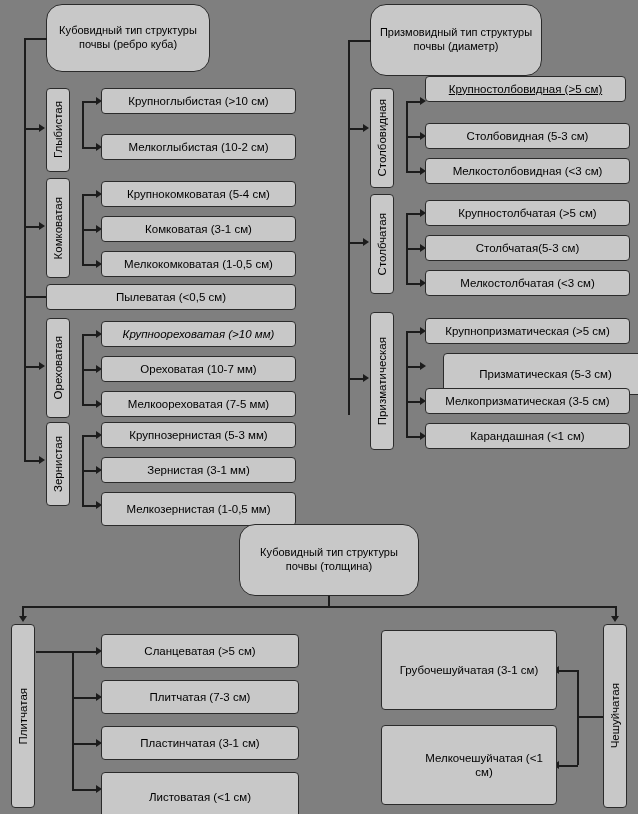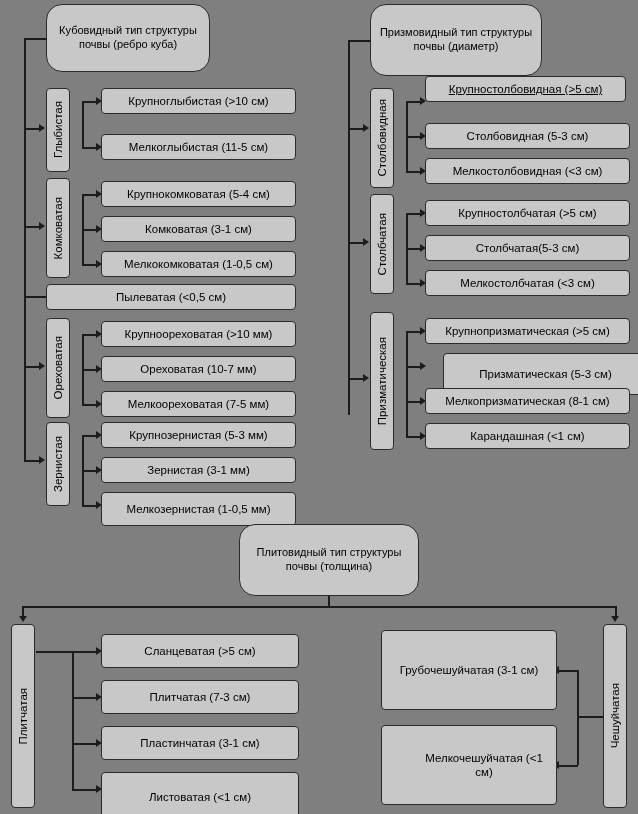--- a/index.html
+++ b/index.html
@@ -100,21 +100,21 @@
 <div class="line v" style="left:82px;top:101px;height:46px;"></div>
 <div class="line h" style="left:82px;top:101px;width:15px;"></div>
 <div class="arrow" style="left:96px;top:97px;"></div>
 <div class="line h" style="left:82px;top:147px;width:15px;"></div>
 <div class="arrow" style="left:96px;top:143px;"></div>
 
 <div class="box" style="left:101px;top:88px;width:195px;height:26px;">
   <span>Крупноглыбистая (&gt;10 см)</span>
 </div>
 <div class="box" style="left:101px;top:134px;width:195px;height:26px;">
-  <span>Мелкоглыбистая (11-5 см)</span>
+  <span>Мелкоглыбистая (10-2 см)</span>
 </div>
 
 <div class="line v" style="left:82px;top:194px;height:70px;"></div>
 <div class="line h" style="left:82px;top:194px;width:15px;"></div>
 <div class="arrow" style="left:96px;top:190px;"></div>
 <div class="line h" style="left:82px;top:229px;width:15px;"></div>
 <div class="arrow" style="left:96px;top:225px;"></div>
 <div class="line h" style="left:82px;top:264px;width:15px;"></div>
 <div class="arrow" style="left:96px;top:260px;"></div>
 
@@ -133,21 +133,21 @@
 </div>
 
 <div class="line v" style="left:82px;top:334px;height:70px;"></div>
 <div class="line h" style="left:82px;top:334px;width:15px;"></div>
 <div class="arrow" style="left:96px;top:330px;"></div>
 <div class="line h" style="left:82px;top:369px;width:15px;"></div>
 <div class="arrow" style="left:96px;top:365px;"></div>
 <div class="line h" style="left:82px;top:404px;width:15px;"></div>
 <div class="arrow" style="left:96px;top:400px;"></div>
 
-<div class="box" style="left:101px;top:321px;width:195px;height:26px;">
+<div class="box" style="left:101px;top:321px;width:195px;height:26px;font-style:italic;">
   <span>Крупноореховатая (&gt;10 мм)</span>
 </div>
 <div class="box" style="left:101px;top:356px;width:195px;height:26px;align-items:center;">
   <span>Ореховатая (10-7 мм)</span>
 </div>
 <div class="box" style="left:101px;top:391px;width:195px;height:26px;">
   <span>Мелкоореховатая (7-5 мм)</span>
 </div>
 
 <div class="line v" style="left:82px;top:435px;height:70px;"></div>
@@ -238,28 +238,28 @@
 <div class="line h" style="left:406px;top:436px;width:15px;"></div>
 <div class="arrow" style="left:420px;top:432px;"></div>
 
 <div class="box" style="left:425px;top:318px;width:205px;height:26px;">
   <span>Крупнопризматическая (&gt;5 см)</span>
 </div>
 <div class="box" style="left:443px;top:353px;width:205px;height:42px;">
   <span>Призматическая (5-3 см)</span>
 </div>
 <div class="box" style="left:425px;top:388px;width:205px;height:26px;">
-  <span>Мелкопризматическая (8-1 см)</span>
+  <span>Мелкопризматическая (3-5 см)</span>
 </div>
 <div class="box" style="left:425px;top:423px;width:205px;height:26px;">
   <span>Карандашная (&lt;1 см)</span>
 </div>
 
 <div class="box head" style="left:239px;top:524px;width:180px;height:72px;">
-  <span>Плитовидный тип структуры почвы (толщина)</span>
+  <span>Кубовидный тип структуры почвы (толщина)</span>
 </div>
 
 <div class="line v" style="left:328px;top:596px;height:11px;"></div>
 <div class="line h" style="left:22px;top:606px;width:594px;"></div>
 <div class="line v" style="left:22px;top:606px;height:12px;"></div>
 <div class="arrow-d" style="left:19px;top:616px;"></div>
 <div class="line v" style="left:615px;top:606px;height:12px;"></div>
 <div class="arrow-d" style="left:611px;top:616px;"></div>
 
 <div class="box" style="left:11px;top:624px;width:24px;height:184px;">

